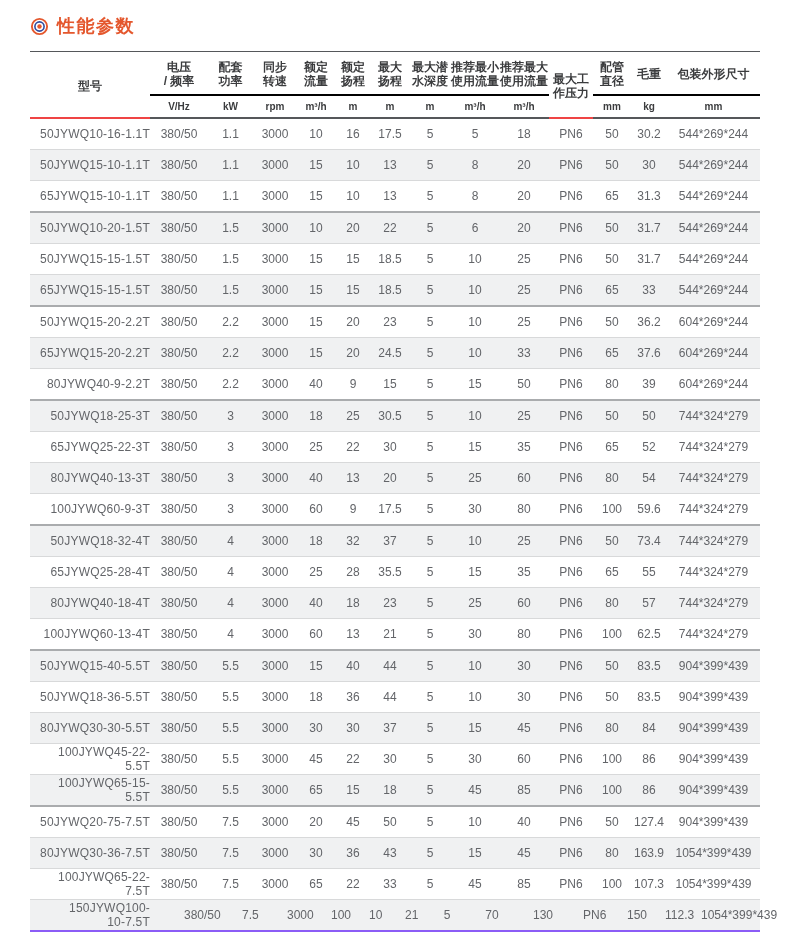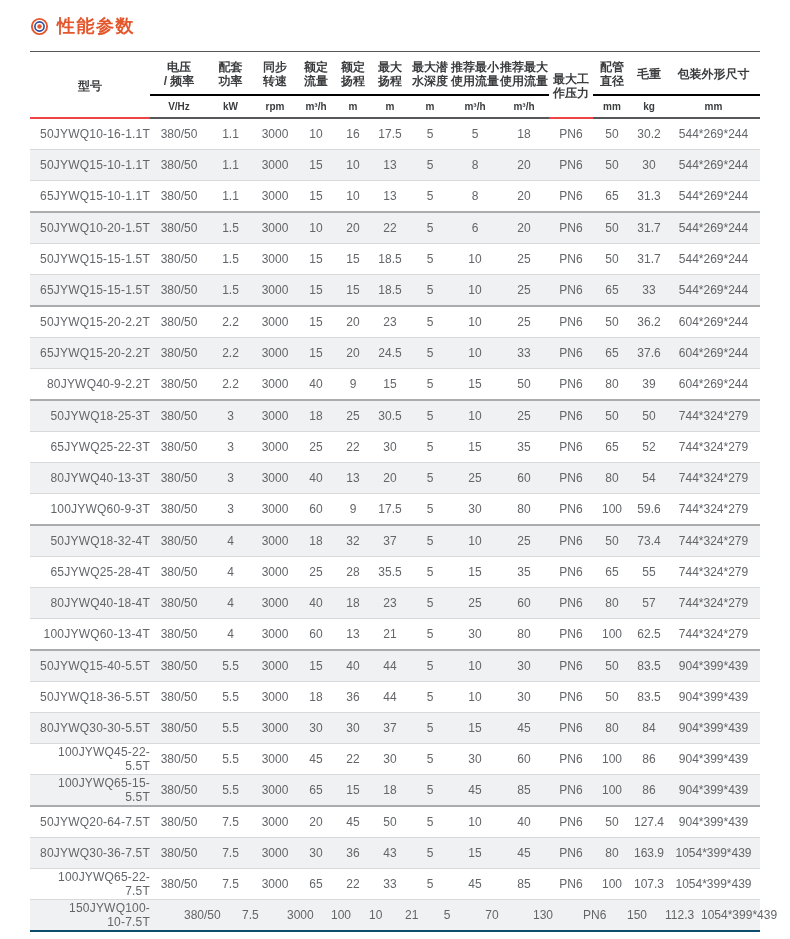--- a/index.html
+++ b/index.html
@@ -15,21 +15,21 @@
   thead th{color:#3b3c3e;font-weight:bold;text-align:center;vertical-align:middle;}
   tr.h-label th{border-top:1px solid #55575a;font-size:12px;line-height:14px;white-space:pre-line;height:40px;padding-top:2px;}
   tr.h-label th.sub{border-bottom:2px solid #000000;}
   tr.h-unit th{font-size:10px;height:21px;border-bottom:2px solid #55575a;margin-top:40px;}
   th.rowspan2{border-bottom:2px solid #ef4444;}
 
   tbody td{height:30px;text-align:center;font-size:12px;color:#636569;border-bottom:1px solid #d8d9da;}
   tbody td.col-model{text-align:right;padding-left:8px;letter-spacing:0.2px;}
   tbody tr:nth-child(even){background:#f0f1f2;}
   tbody tr.group-end td{border-bottom:2px solid #aaacae;}
-  tbody tr:last-child td{border-bottom:2px solid #0c4a6e;padding-left:34px;}
+  tbody tr:last-child td{border-bottom:2px solid #8b5cf6;padding-left:34px;}
 </style>
 </head>
 <body>
 
 <div class="page">
 
   <div class="title-row">
     <span class="title-icon">
       <svg width="19" height="19" viewBox="0 0 19 19">
         <circle cx="9.5" cy="9.5" r="7.6" fill="none" stroke="#e4572d" stroke-width="1.9"></circle>
@@ -447,21 +447,21 @@
           <td>18</td>
           <td>5</td>
           <td>45</td>
           <td>85</td>
           <td>PN6</td>
           <td>100</td>
           <td>86</td>
           <td>904*399*439</td>
         </tr>
         <tr>
-          <td class="col-model">50JYWQ20-64-7.5T</td>
+          <td class="col-model">50JYWQ20-75-7.5T</td>
           <td>380/50</td>
           <td>7.5</td>
           <td>3000</td>
           <td>20</td>
           <td>45</td>
           <td>50</td>
           <td>5</td>
           <td>10</td>
           <td>40</td>
           <td>PN6</td>

